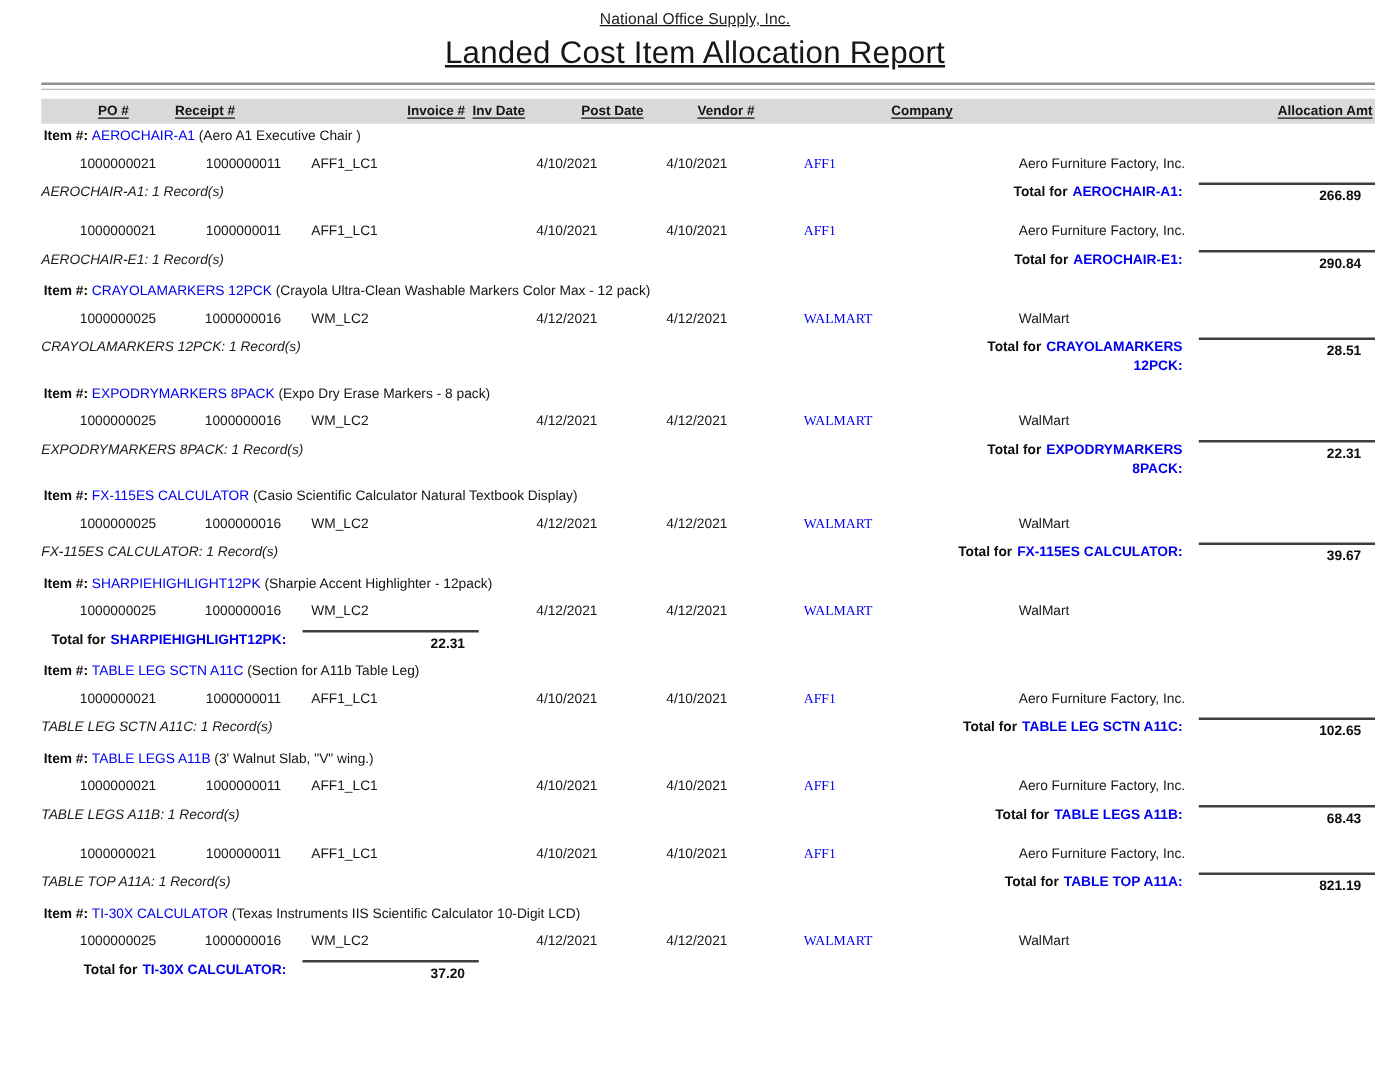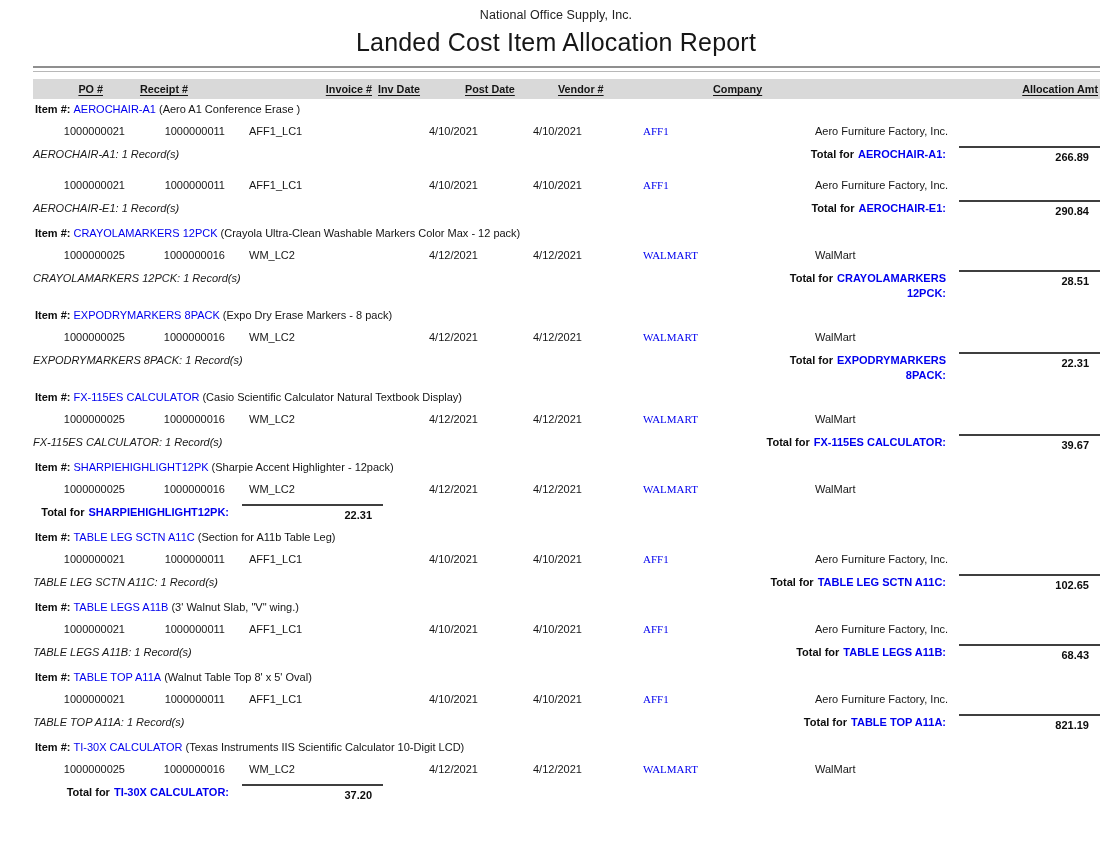--- a/index.html
+++ b/index.html
@@ -4,21 +4,21 @@
 <style>
   html, body {
     margin: 0; padding: 0;
     width: 1112px; height: 858px;
     background: #ffffff;
     overflow: hidden;
     font-family: "Liberation Sans", "DejaVu Sans", sans-serif;
     color: #111;
   }
   .page { width: 1112px; }
-  .report-header { text-align: center; }
+  .report-header { text-align: center; text-decoration: underline; }
   .company-line {
     padding-top: 8px;
     font-size: 12.5px;
     color: #222;
     letter-spacing: 0.1px;
   }
   .report-title {
     margin: 6px 0 9px 0;
     font-size: 25px;
     font-weight: 400;
@@ -144,21 +144,21 @@
       <div class="hcell h-invdate">Inv Date</div>
       <div class="hcell h-postdate">Post Date</div>
       <div class="hcell h-vendor">Vendor #</div>
       <div class="hcell h-company">Company</div>
       <div class="hcell h-amount">Allocation Amt</div>
     </div>
 
     <div>
   <div class="section">
     <div class="item-line">
-      <span class="item-prefix">Item #:</span><span class="code-link">AEROCHAIR-A1</span><span class="item-desc">(Aero A1 Conference Erase )</span>
+      <span class="item-prefix">Item #:</span><span class="code-link">AEROCHAIR-A1</span><span class="item-desc">(Aero A1 Executive Chair )</span>
     </div>
     <div class="data-row grid8">
       <div class="c-po">1000000021</div>
       <div class="c-receipt">1000000011</div>
       <div class="c-invoice">AFF1_LC1</div>
       <div class="c-invdate">4/10/2021</div>
       <div class="c-postdate">4/10/2021</div>
       <div class="c-vendor">AFF1</div>
       <div class="c-company">Aero Furniture Factory, Inc.</div>
       <div class="c-amount">266.89</div>
@@ -323,23 +323,20 @@
     <div class="total-row">
       <div class="record-count">TABLE LEGS A11B: 1 Record(s)</div>
       <div class="total-label">
         <span class="total-for">Total for</span><span class="total-code">TABLE LEGS A11B:</span>
       </div>
       <div class="total-amount">68.43</div>
     </div>
   </div>
 
   <div class="section">
-    <div class="item-line">
-      <span class="item-prefix">Item #:</span><span class="code-link">TABLE TOP A11A</span><span class="item-desc">(Walnut Table Top 8' x 5' Oval)</span>
-    </div>
     <div class="data-row grid8">
       <div class="c-po">1000000021</div>
       <div class="c-receipt">1000000011</div>
       <div class="c-invoice">AFF1_LC1</div>
       <div class="c-invdate">4/10/2021</div>
       <div class="c-postdate">4/10/2021</div>
       <div class="c-vendor">AFF1</div>
       <div class="c-company">Aero Furniture Factory, Inc.</div>
       <div class="c-amount">821.19</div>
     </div>

